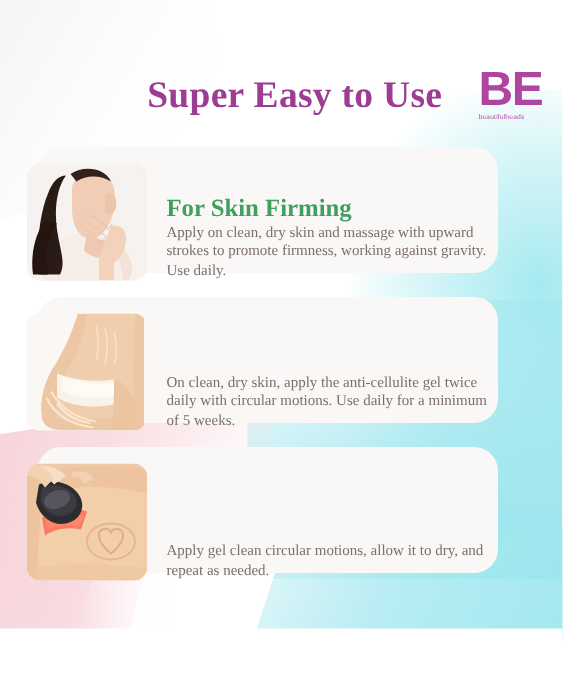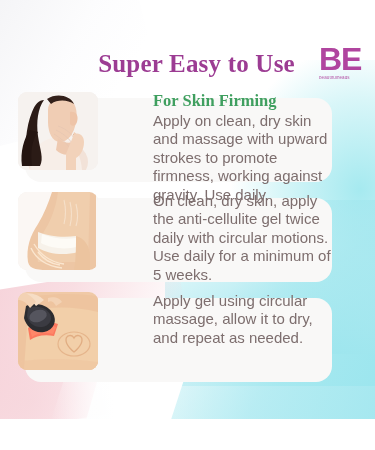--- a/index.html
+++ b/index.html
@@ -130,22 +130,21 @@
   .cards {
     position:absolute;
     left:0; top:92px;
     width:375px;
   }
   .card {
     position:relative;
     height:95px;
     margin-bottom:5px;
     display:flex;
-    align-items:flex-start;
-    gap:42px;
+    align-items:flex-end;
   }
   .card-panel {
     position:absolute;
     left:25px; top:6px;
     width:307px; height:84px;
     background:#f9f8f7;
     border-radius:16px;
   }
   .thumb {
     position:relative;
@@ -167,22 +166,22 @@
   }
   .card-head {
     font-family:"Liberation Serif", serif;
     font-weight:bold;
     font-size:16.5px;
     color:#3f9f5f;
     line-height:1.15;
     margin-bottom:1px;
   }
   .card-body {
-    font-family:Liberation Sans, sans-serif;
-    font-size:15px;
+    font-family:Liberation Serif, serif;
+    font-size:10px;
     line-height:1.23;
     color:#7d6e6e;
   }
 </style>
 </head>
 <body>
 
 <div id="root">
 
   <div class="bg-layer">
@@ -277,18 +276,18 @@
           <path d="M8 14 C16 10 28 12 34 20 C40 28 36 38 26 40 C16 42 8 34 6 26 Z" fill="#2c2c30"></path>
           <path d="M10 16 C18 13 28 15 32 22 C35 28 31 34 24 35 C16 36 10 30 9 24 Z" fill="#3b3b42"></path>
           <ellipse cx="20" cy="24" rx="9" ry="6" fill="#55555e" transform="rotate(-18 20 24)"></ellipse>
           <path d="M4 2 C12 0 20 2 26 8 L18 14 C14 8 8 6 2 6 Z" fill="#f6ddc5"></path>
           <path d="M0 0 C8 0 14 4 18 10 L12 16 C8 10 4 8 0 8 Z" fill="#f3d2b4"></path>
           <path d="M30 6 C36 4 42 6 44 10 L38 14 C36 10 33 8 30 10 Z" fill="#f3d2b4"></path>
           <path d="M0 70 C20 66 50 66 80 70 L80 78 L0 78 Z" fill="#eec5a0" opacity=".6"></path>
         </svg>
       </div>
       <div class="card-text">
-        <div class="card-body">Apply gel using circular massage, allow it to dry, and repeat as needed.</div>
+        <div class="card-body">Apply gel clean circular motions, allow it to dry, and repeat as needed.</div>
       </div>
     </div>
 
   </div>
 </div>
 
 </body></html>

